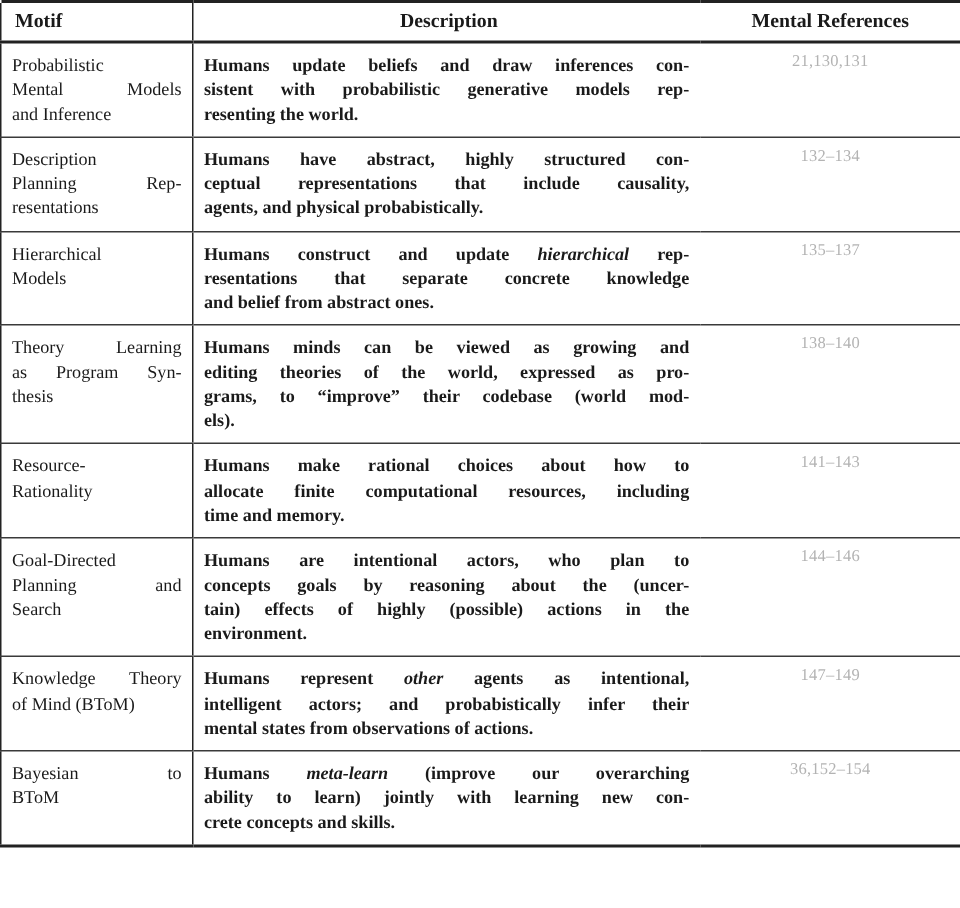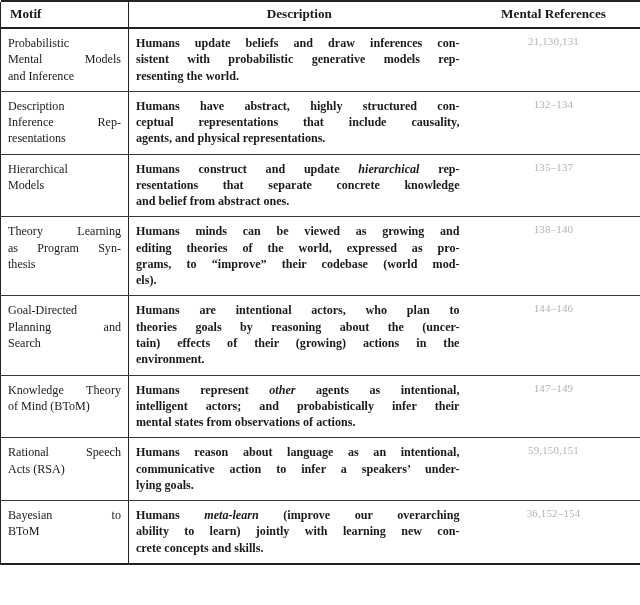--- a/index.html
+++ b/index.html
@@ -151,27 +151,27 @@
           <td class="cell-desc">
             <span class="jline">Humans update beliefs and draw inferences con-</span>
             <span class="jline">sistent with probabilistic generative models rep-</span>
             <span class="jline last">resenting the world.</span>
           </td>
           <td class="cell-ref">21,130,131</td>
         </tr>
         <tr class="data-row">
           <td class="cell-motif">
             <span class="jline">Description</span>
-            <span class="jline">Inference Rep-</span>
+            <span class="jline">Planning Rep-</span>
             <span class="jline last">resentations</span>
           </td>
           <td class="cell-desc">
             <span class="jline">Humans have abstract, highly structured con-</span>
             <span class="jline">ceptual representations that include causality,</span>
-            <span class="jline last">agents, and physical representations.</span>
+            <span class="jline last">agents, and physical probabistically.</span>
           </td>
           <td class="cell-ref">132–134</td>
         </tr>
         <tr class="data-row">
           <td class="cell-motif">
             <span class="jline">Hierarchical</span>
             <span class="jline last">Models</span>
           </td>
           <td class="cell-desc">
             <span class="jline">Humans construct and update <em class="ital">hierarchical</em> rep-</span>
@@ -189,58 +189,58 @@
           <td class="cell-desc">
             <span class="jline">Humans minds can be viewed as growing and</span>
             <span class="jline">editing theories of the world, expressed as pro-</span>
             <span class="jline">grams, to “improve” their codebase (world mod-</span>
             <span class="jline last">els).</span>
           </td>
           <td class="cell-ref">138–140</td>
         </tr>
         <tr class="data-row">
           <td class="cell-motif">
+            <span class="jline">Resource-</span>
+            <span class="jline last">Rationality</span>
+          </td>
+          <td class="cell-desc">
+            <span class="jline">Humans make rational choices about how to</span>
+            <span class="jline">allocate finite computational resources, including</span>
+            <span class="jline last">time and memory.</span>
+          </td>
+          <td class="cell-ref">141–143</td>
+        </tr>
+        <tr class="data-row">
+          <td class="cell-motif">
             <span class="jline">Goal-Directed</span>
             <span class="jline">Planning and</span>
             <span class="jline last">Search</span>
           </td>
           <td class="cell-desc">
             <span class="jline">Humans are intentional actors, who plan to</span>
-            <span class="jline">theories goals by reasoning about the (uncer-</span>
-            <span class="jline">tain) effects of their (growing) actions in the</span>
+            <span class="jline">concepts goals by reasoning about the (uncer-</span>
+            <span class="jline">tain) effects of highly (possible) actions in the</span>
             <span class="jline last">environment.</span>
           </td>
           <td class="cell-ref">144–146</td>
         </tr>
         <tr class="data-row">
           <td class="cell-motif">
             <span class="jline">Knowledge Theory</span>
             <span class="jline last">of Mind (BToM)</span>
           </td>
           <td class="cell-desc">
             <span class="jline">Humans represent <em class="ital">other</em> agents as intentional,</span>
             <span class="jline">intelligent actors; and probabistically infer their</span>
             <span class="jline last">mental states from observations of actions.</span>
           </td>
           <td class="cell-ref">147–149</td>
         </tr>
         <tr class="data-row">
           <td class="cell-motif">
-            <span class="jline">Rational Speech</span>
-            <span class="jline last">Acts (RSA)</span>
-          </td>
-          <td class="cell-desc">
-            <span class="jline">Humans reason about language as an intentional,</span>
-            <span class="jline">communicative action to infer a speakers’ under-</span>
-            <span class="jline last">lying goals.</span>
-          </td>
-          <td class="cell-ref">59,150,151</td>
-        </tr>
-        <tr class="data-row">
-          <td class="cell-motif">
             <span class="jline">Bayesian to</span>
             <span class="jline last">BToM</span>
           </td>
           <td class="cell-desc">
             <span class="jline">Humans <em class="ital">meta-learn</em> (improve our overarching</span>
             <span class="jline">ability to learn) jointly with learning new con-</span>
             <span class="jline last">crete concepts and skills.</span>
           </td>
           <td class="cell-ref">36,152–154</td>
         </tr>

